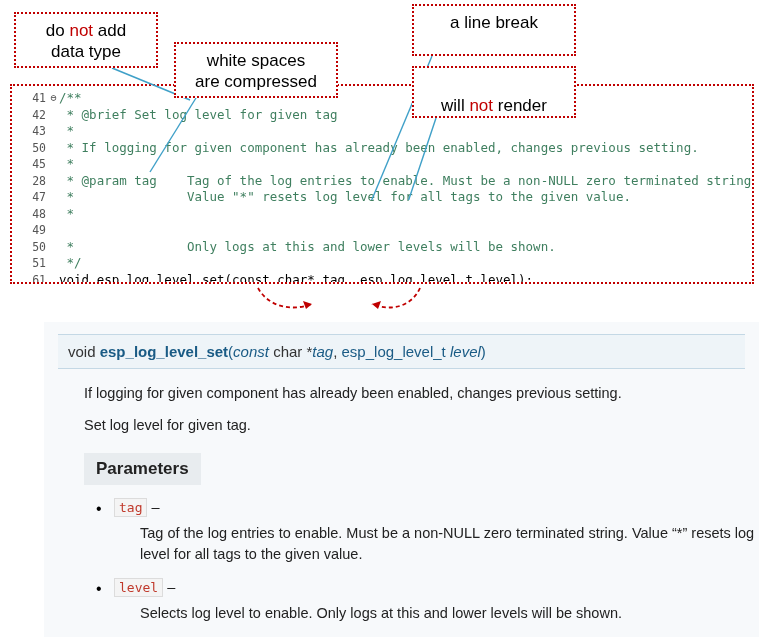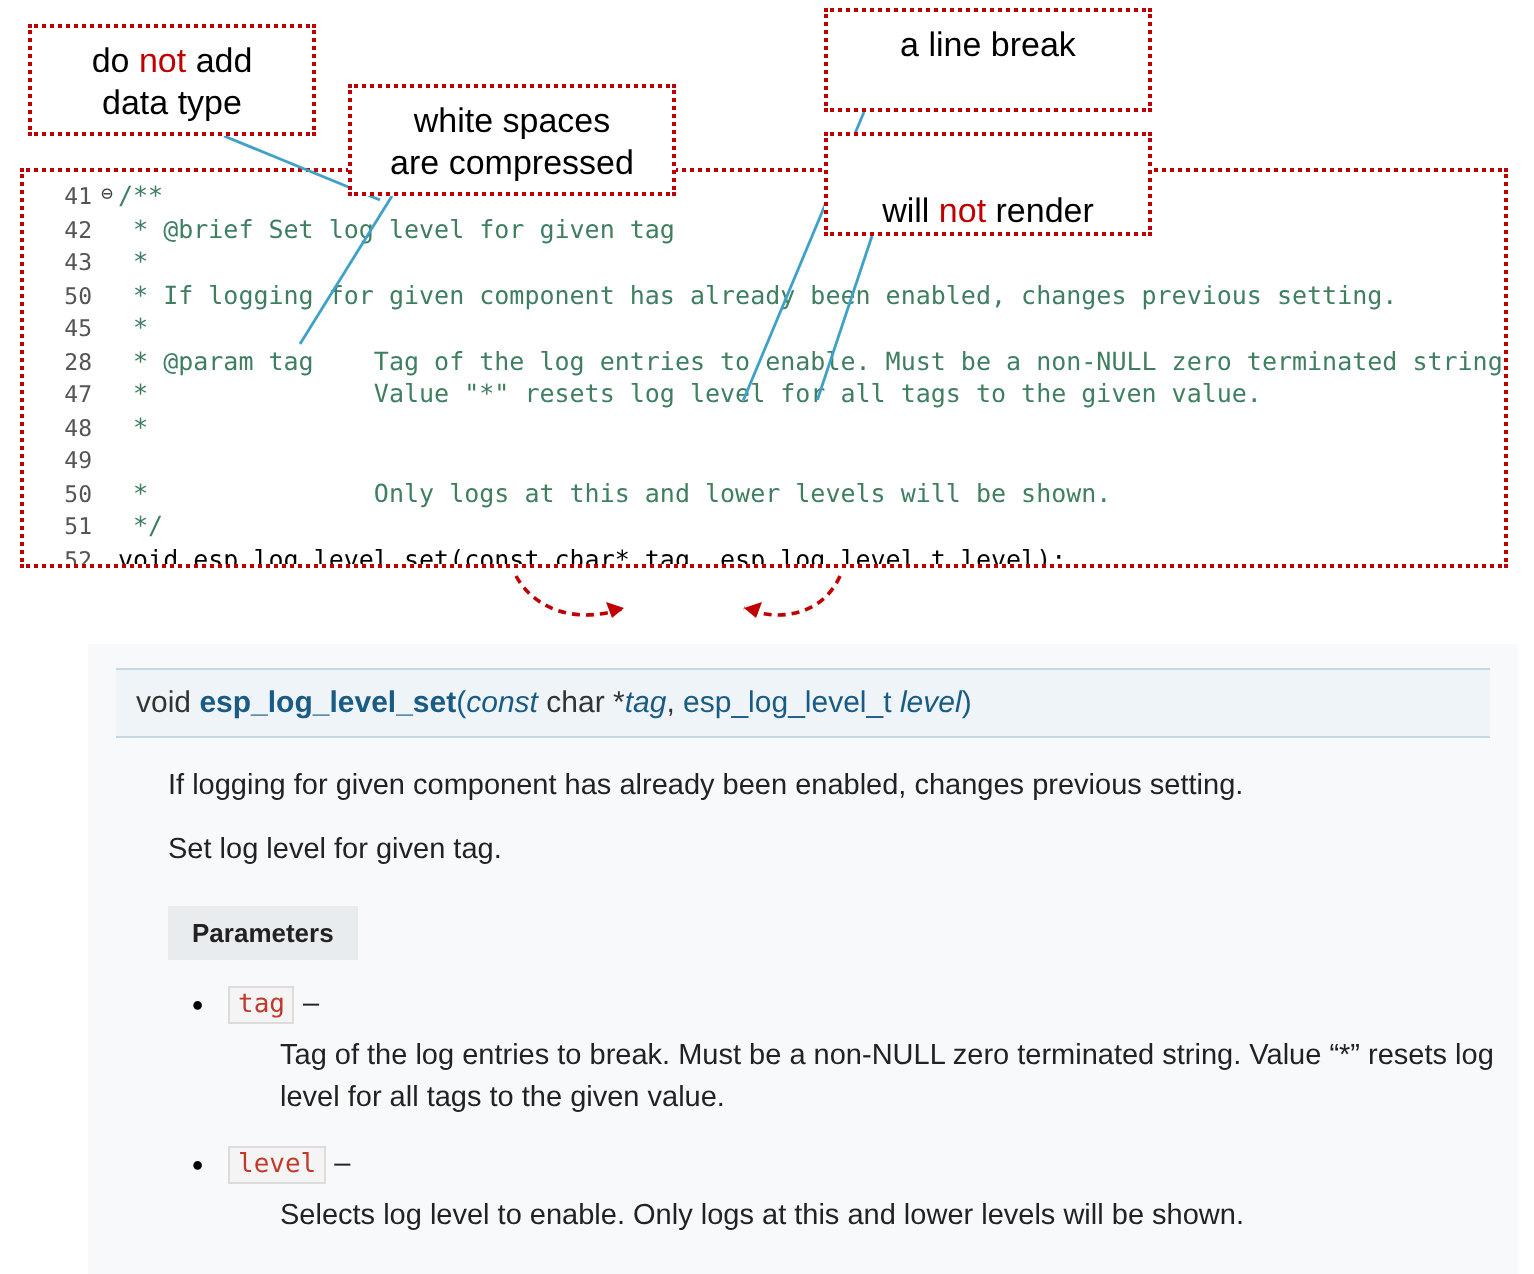--- a/index.html
+++ b/index.html
@@ -134,21 +134,21 @@
   .doc-p {
     margin: 16px 0 0 40px;
     font-size: 14.5px;
     color: #222222;
   }
   .params-header {
     margin: 20px 0 0 40px;
     display: inline-block;
     background: #e8ecef;
     color: #222222;
-    font-size: 13px;
+    font-size: 17px;
     font-weight: bold;
     padding: 6px 12px;
   }
   .param-item {
     margin: 14px 0 0 70px;
     position: relative;
     font-size: 14.5px;
     color: #222222;
   }
   .param-item .bullet {
@@ -238,21 +238,21 @@
     <div class="code-line">
       <span class="ln">49</span><span class="fold"></span>
     </div>
     <div class="code-line">
       <span class="ln">50</span><span class="fold"></span><span class="ctext"> *               Only logs at this and lower levels will be shown.</span>
     </div>
     <div class="code-line">
       <span class="ln">51</span><span class="fold"></span><span class="ctext"> */</span>
     </div>
     <div class="code-line">
-      <span class="ln">52</span><span class="fold"></span><span class="ctext code">void esp_log_level_set(const char* tag, esp_log_level_t level);</span>
+      <span class="ln">61</span><span class="fold"></span><span class="ctext code">void esp_log_level_set(const char* tag, esp_log_level_t level);</span>
     </div>
 
   </div>
 </div>
 
 <svg id="arrows">
   <path d="M258,8 C268,26 290,32 312,24" stroke="#c00000" stroke-width="1.8" fill="none" stroke-dasharray="4,3"></path>
   <path d="M312,24 l-9,-3 l3,8 z" fill="#c00000"></path>
   <path d="M420,8 C412,26 392,32 372,24" stroke="#c00000" stroke-width="1.8" fill="none" stroke-dasharray="4,3"></path>
   <path d="M372,24 l9,-3 l-3,8 z" fill="#c00000"></path>
@@ -265,21 +265,21 @@
   </div>
 
   <div class="doc-p">If logging for given component has already been enabled, changes previous setting.</div>
   <div class="doc-p">Set log level for given tag.</div>
 
   <div class="params-header">Parameters</div>
 
   <div class="param-item">
     <span class="bullet">•</span>
     <span class="param-code">tag</span><span class="param-dash"> –</span>
-    <div class="param-desc">Tag of the log entries to break. Must be a non-NULL zero terminated string. Value “*” resets log level for all tags to the given value.</div>
+    <div class="param-desc">Tag of the log entries to enable. Must be a non-NULL zero terminated string. Value “*” resets log level for all tags to the given value.</div>
   </div>
 
   <div class="param-item">
     <span class="bullet">•</span>
     <span class="param-code">level</span><span class="param-dash"> –</span>
     <div class="param-desc">Selects log level to enable. Only logs at this and lower levels will be shown.</div>
   </div>
 
 </div>
 

